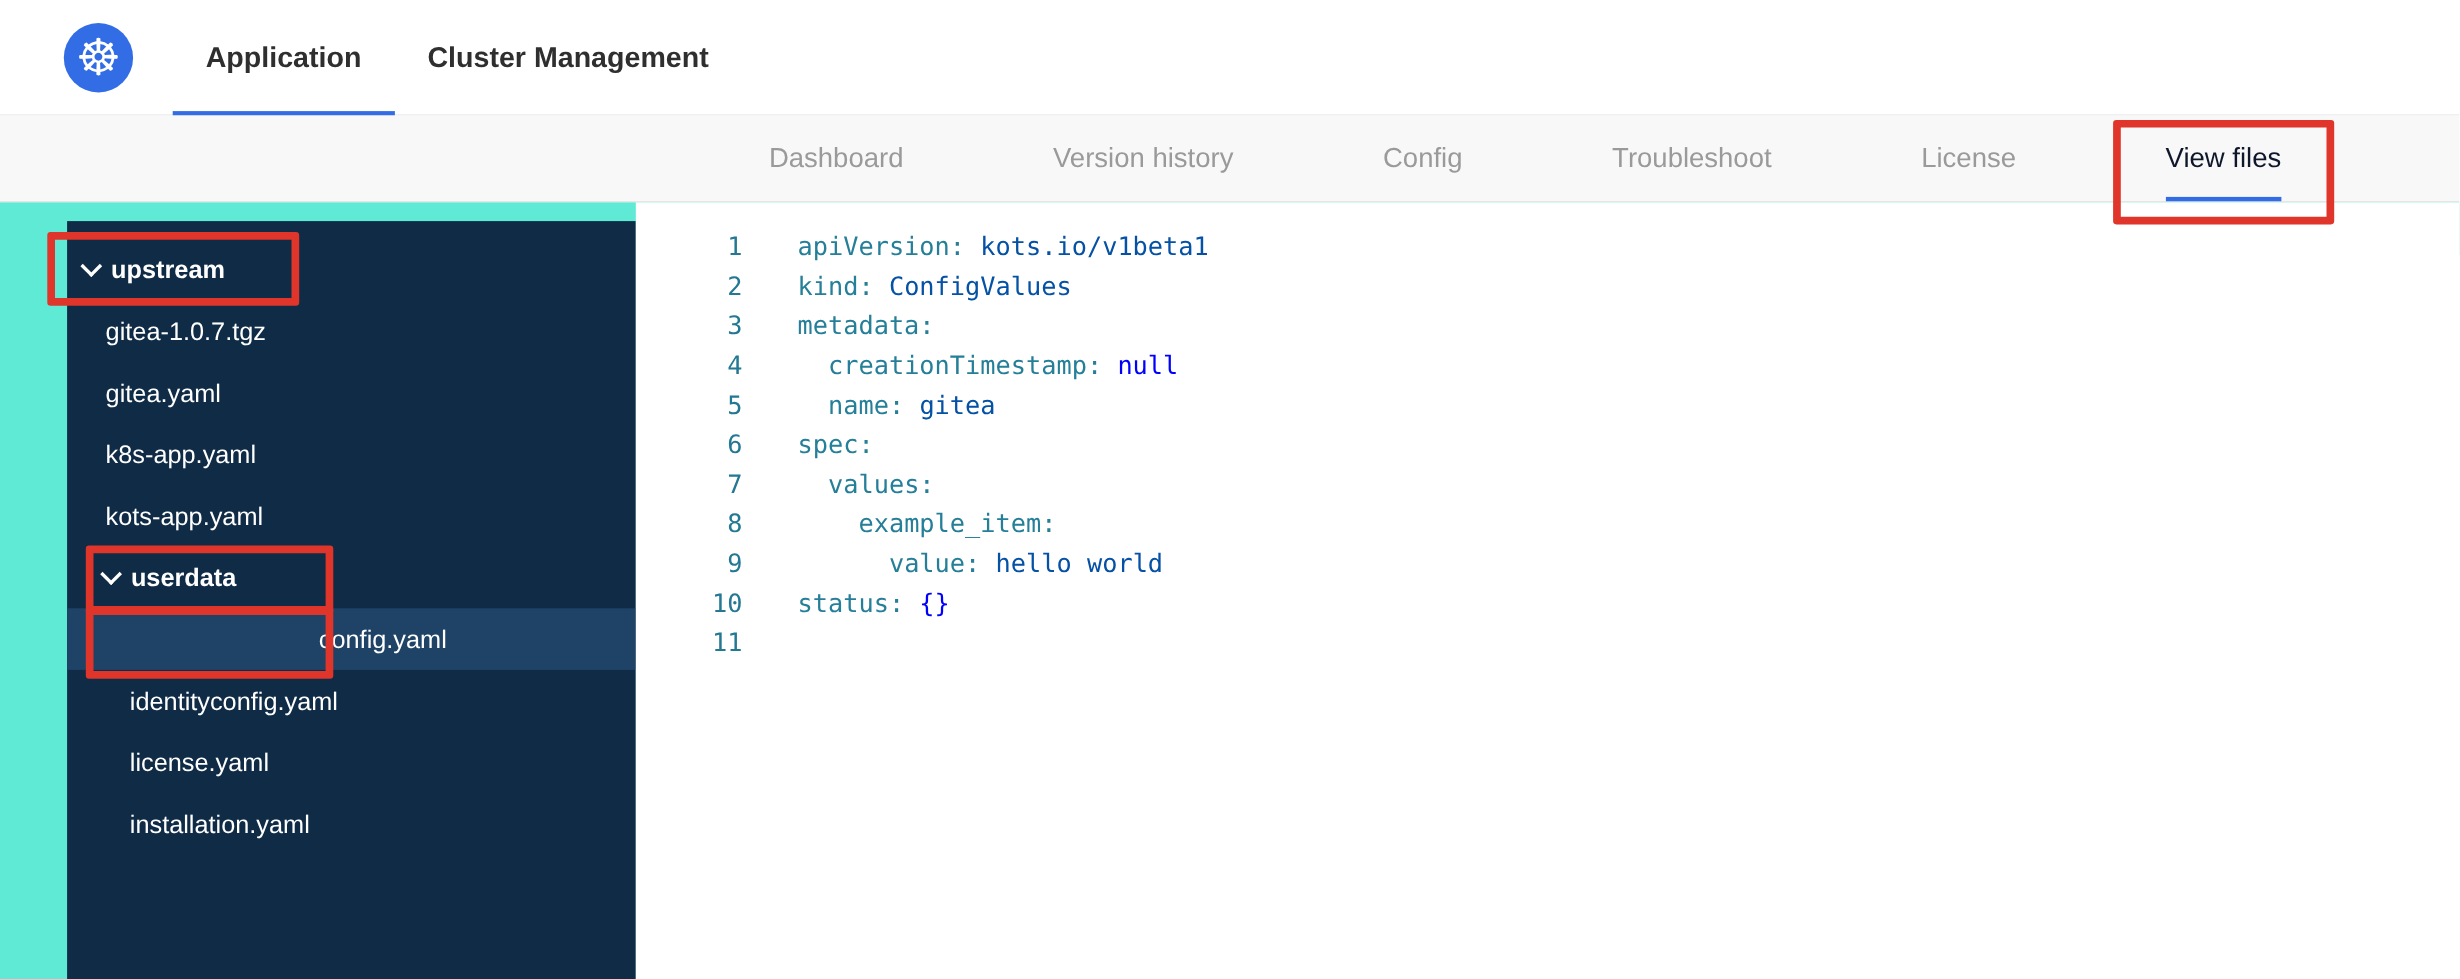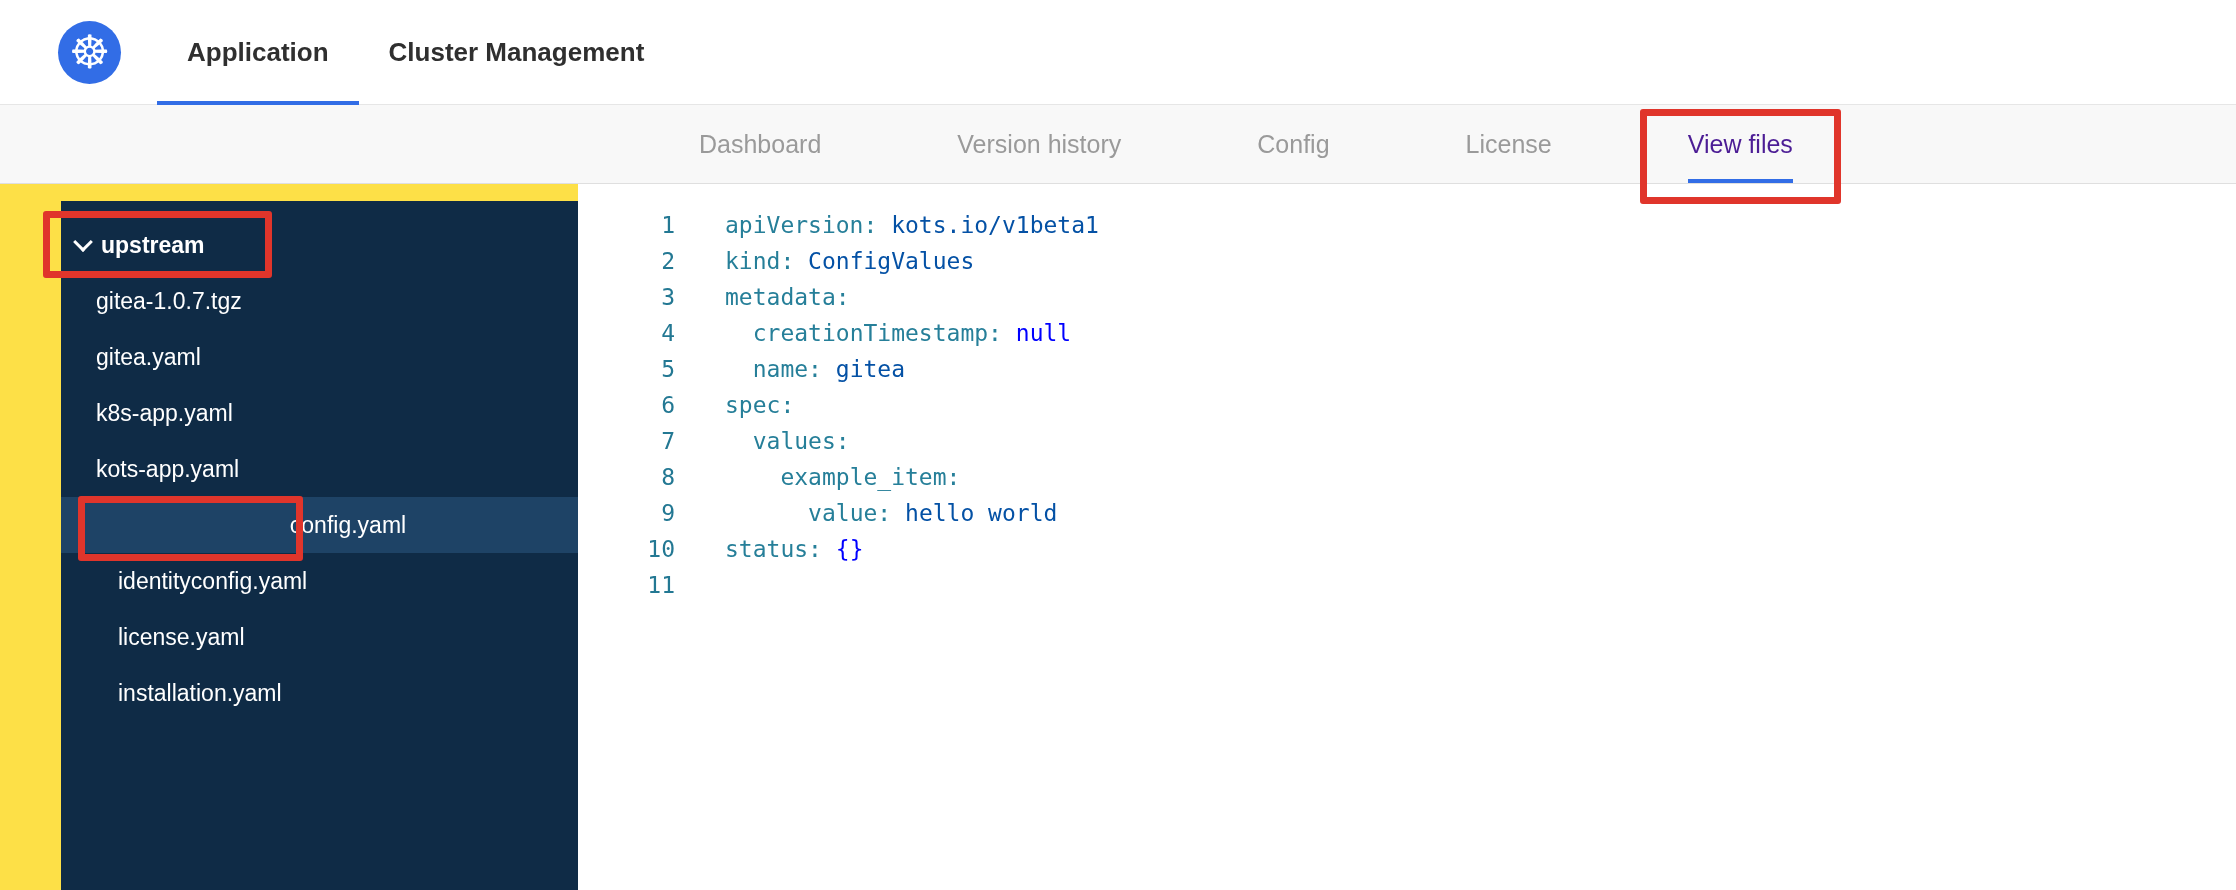--- a/index.html
+++ b/index.html
@@ -32,28 +32,28 @@
   
   .subnav{
     position:absolute;top:105px;left:0;right:0;height:79px;box-sizing:border-box;
     background:var(--subnav-bg,#f8f8f8);border-bottom:1px solid #dfdfdf;
     display:flex;align-items:flex-start;padding-left:699px;gap:136px;
   }
   .sub-tab{
     position:relative;display:flex;align-items:center;height:100%;
     font-size:25px;color:var(--tab-inactive,#9a9a9a);cursor:pointer;white-space:nowrap;
   }
-  .sub-tab.active{color:#4c1d95;}
+  .sub-tab.active{color:#0f172a;}
   .sub-tab.active::after{
     content:"";position:absolute;left:0;right:0;bottom:0;height:4px;
     background:var(--accent,#326de6);
   }
 
   
-  .main{position:absolute;top:184px;left:0;right:0;bottom:0;background:#fde047;}
+  .main{position:absolute;top:184px;left:0;right:0;bottom:0;background:#5eead4;}
 
   
   .filetree{
     position:absolute;top:17px;left:61px;width:517px;bottom:0;
     background:var(--sidebar-bg,#0f2b46);padding-top:16px;box-sizing:border-box;
     overflow:visible;
   }
   .tree-row{
     position:relative;height:56px;display:flex;align-items:center;
     color:#fff;font-size:23px;cursor:pointer;box-sizing:border-box;
@@ -104,20 +104,21 @@
     <nav class="top-tabs">
       <div class="top-tab active">Application</div>
       <div class="top-tab">Cluster Management</div>
     </nav>
   </header>
 
   <nav class="subnav">
     <div class="sub-tab">Dashboard</div>
     <div class="sub-tab">Version history</div>
     <div class="sub-tab">Config</div>
+    <div class="sub-tab">Troubleshoot</div>
     <div class="sub-tab">License</div>
     <div class="sub-tab active">
       <span>View files</span>
       <div class="anno anno-view-files"></div>
     </div>
   </nav>
 
   <main class="main">
     <aside class="filetree" id="file-tree">
         <div class="tree-row section lvl0">
@@ -130,20 +131,25 @@
         </div>
         <div class="tree-row file lvl1">
           <span>gitea.yaml</span>
         </div>
         <div class="tree-row file lvl1">
           <span>k8s-app.yaml</span>
         </div>
         <div class="tree-row file lvl1">
           <span>kots-app.yaml</span>
         </div>
+        <div class="tree-row section lvl1">
+          <span class="chev"></span>
+          <span>userdata</span>
+          <div class="anno anno-userdata"></div>
+        </div>
         <div class="tree-row file lvl2 selected">
           <span>config.yaml</span>
           <div class="anno anno-config-yaml"></div>
         </div>
         <div class="tree-row file lvl2">
           <span>identityconfig.yaml</span>
         </div>
         <div class="tree-row file lvl2">
           <span>license.yaml</span>
         </div>

